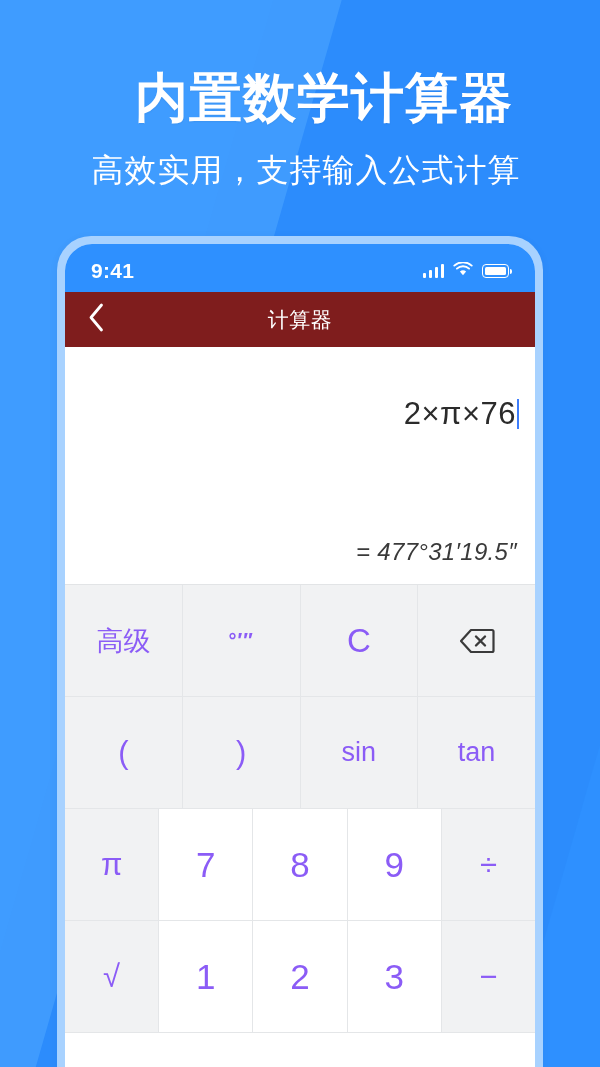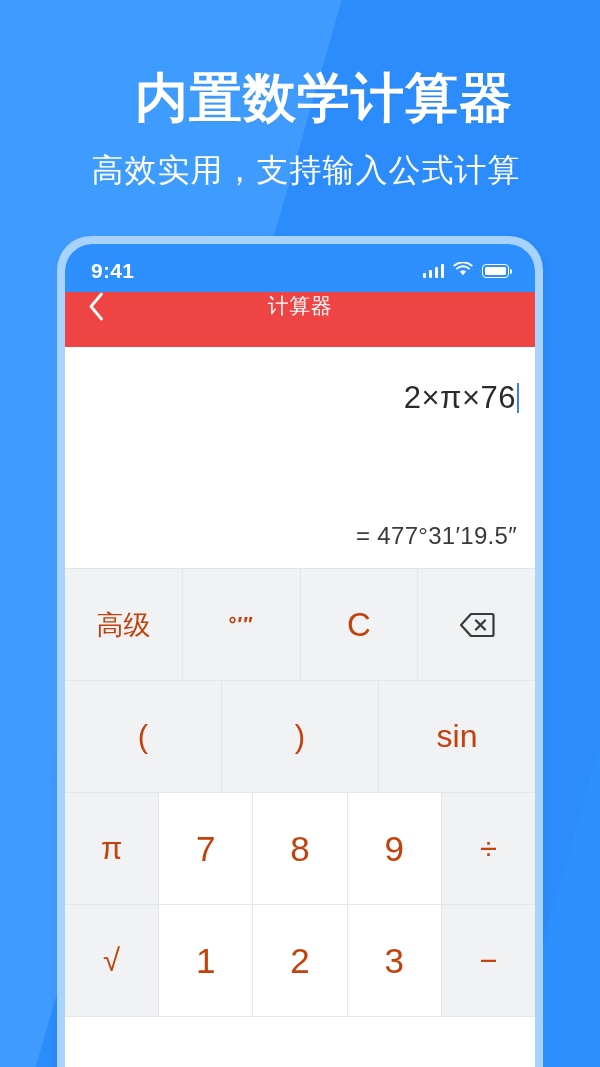--- a/index.html
+++ b/index.html
@@ -98,40 +98,41 @@
   }
   .batt::after {
     content:""; position:absolute; right:-4px; top:4px;
     width:2px; height:5px; background:#fff; border-radius:0 2px 2px 0;
   }
   .batt span { display:block; height:100%; background:#fff; border-radius:1.5px; }
 
   
   #nav-bar {
     height:55px;
-    background:#ef4444;
-    display:flex; align-items:flex-start;
+    background:#7f1d1d;
+    display:flex; align-items:center;
     position:relative;
   }
   #nav-back { width:62px; display:flex; align-items:center; justify-content:center; cursor:pointer; }
   #nav-title {
     position:absolute; left:0; right:0;
     text-align:center;
     color:#fff; font-size:21px; font-weight:500;
     letter-spacing:.5px;
     pointer-events:none;
   }
 
   
   #calc-display {
     height:221px;
     background:#fff;
     display:flex; flex-direction:column;
     justify-content:space-between;
     padding:33px 16px 18px 16px;
+    margin-top:16px;
   }
   #calc-expression {
     text-align:right;
     font-size:31px;
     color:#2b2b2b;
     letter-spacing:.5px;
     white-space:nowrap;
     overflow:hidden;
   }
   #calc-expression .caret {
@@ -140,47 +141,48 @@
     background:#3d7dfb;
     vertical-align:-5px;
     margin-left:1px;
   }
   #calc-result {
     text-align:right;
     font-size:24px;
     color:#3a3a3a;
     letter-spacing:.3px;
     padding-right:2px;
+    font-style:italic;
   }
 
   
   #keypad {
     border-top:1px solid #e2e4e6;
     background:#f1f2f3;
   }
   .keypad-row { display:flex; height:112px; }
   .key {
     flex:1 1 0;
     display:flex; align-items:center; justify-content:center;
     border-right:1px solid #e4e6e8;
     border-bottom:1px solid #e4e6e8;
     font-size:29px;
-    color:#c2410c;
+    color:#8b5cf6;
     background:#f1f2f3;
     cursor:pointer;
     user-select:none;
   }
   .key:last-child { border-right:none; }
   .key.white { background:#ffffff; font-size:35px; font-weight:400; }
   .key.cjk { font-size:27px; }
   .key.deg { font-size:20px; font-weight:bold; letter-spacing:1px; }
   .key.sq { font-style:italic; font-size:25px; }
   .key.sq sup { font-style:normal; font-size:16px; vertical-align:super; }
   .key.op { font-size:31px; }
-  .key.fn { font-size:32px; }
+  .key.fn { font-size:27px; }
   .key.clear { font-size:33px; }
 
   
   .bksp-ico { width:36px; height:26px; display:block; }
 </style>
 </head>
 <body>
 
 <div id="promo-bg">
   <div class="band2"></div>
@@ -254,20 +256,23 @@
         <div class="keypad-row">
           <div class="key op">
             <span>(</span>
           </div>
           <div class="key op">
             <span>)</span>
           </div>
           <div class="key fn">
             <span>sin</span>
           </div>
+          <div class="key fn">
+            <span>tan</span>
+          </div>
         </div>
         <div class="keypad-row">
           <div class="key op">
             <span>π</span>
           </div>
           <div class="key white">
             <span>7</span>
           </div>
           <div class="key white">
             <span>8</span>

